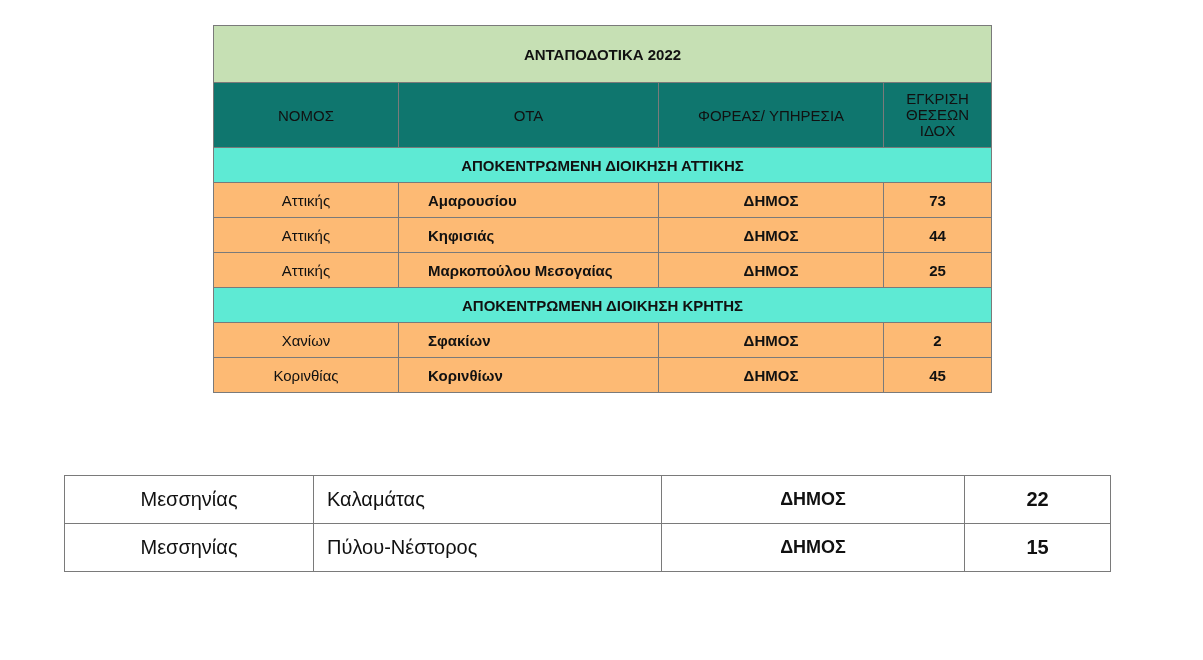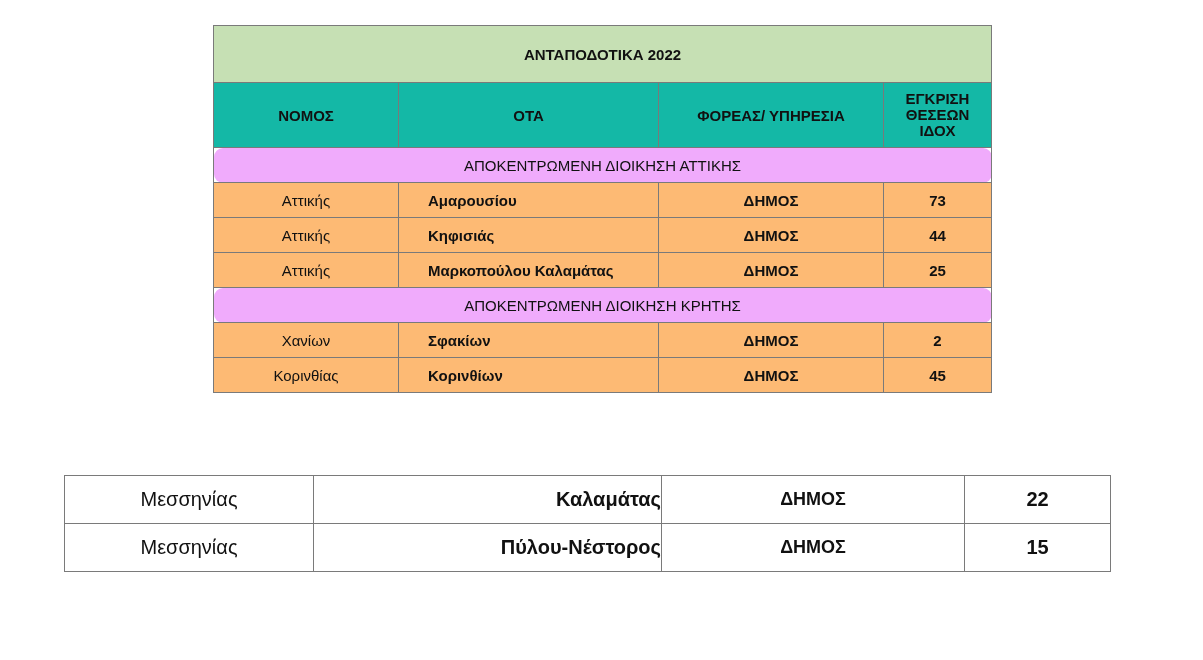--- a/index.html
+++ b/index.html
@@ -2,30 +2,30 @@
 <html><head>
 <meta charset="utf-8">
 <style>
   html, body { margin:0; padding:0; background:#ffffff; }
   body { width:1203px; height:660px; position:relative; overflow:hidden; font-family:"Liberation Sans", "DejaVu Sans", sans-serif; color:#111; }
   table { border-collapse:collapse; position:absolute; table-layout:fixed; }
   td { border:1px solid #7a7a7a; padding:0; text-align:center; vertical-align:middle; }
   #top-table { left:213px; top:25px; width:778px; }
   #top-table td { font-size:15px; }
   .title-row td { background:#c6e0b4; height:56px; font-weight:bold; font-size:16px; }
-  .hdr-row td { background:#14b8a6; height:64px; font-weight:bold; font-size:14px; }
+  .hdr-row td { background:#0f766e; height:64px; font-weight:normal; font-size:14px; }
   .hdr-row td.appr { font-size:13px; line-height:16px; }
-  .sec-row td { background:#f0abfc; height:34px; font-weight:normal; font-size:15px;border-radius:9px; }
+  .sec-row td { background:#5eead4; height:34px; font-weight:bold; font-size:15px; }
   .data-row td { height:34px; background:#fdba74; }
   .data-row td.ota { text-align:left; padding-left:29px; font-weight:bold; }
   .data-row td.foreas { font-weight:bold; font-size:14px; }
   .data-row td.num { font-weight:bold;text-align:center; }
   #bottom-table { left:64px; top:475px; width:1046px; }
   #bottom-table td { font-size:20px; height:47px; }
-  #bottom-table td.ota { text-align:right; padding-left:13px; font-weight:bold; }
+  #bottom-table td.ota { text-align:left; padding-left:13px; font-weight:normal; }
   #bottom-table td.foreas { font-weight:bold; font-size:18px; }
   #bottom-table td.num { font-weight:bold; }
   #bottom-table td.blank { border:none; background:#fff; }
   #bottom-table .total-row td.lbl, #bottom-table .total-row td.num { background:#c9c9c9; font-weight:bold; }
 </style>
 </head>
 <body>
 
 <table id="top-table">
   <colgroup>
@@ -59,21 +59,21 @@
     <td class="num">73</td>
   </tr>
   <tr class="data-row">
     <td>Αττικής</td>
     <td class="ota">Κηφισιάς</td>
     <td class="foreas">ΔΗΜΟΣ</td>
     <td class="num">44</td>
   </tr>
   <tr class="data-row">
     <td>Αττικής</td>
-    <td class="ota">Μαρκοπούλου Καλαμάτας</td>
+    <td class="ota">Μαρκοπούλου Μεσογαίας</td>
     <td class="foreas">ΔΗΜΟΣ</td>
     <td class="num">25</td>
   </tr>
 
   <tr class="sec-row">
     <td colspan="4">ΑΠΟΚΕΝΤΡΩΜΕΝΗ ΔΙΟΙΚΗΣΗ ΚΡΗΤΗΣ</td>
   </tr>
   <tr class="data-row">
     <td>Χανίων</td>
     <td class="ota">Σφακίων</td>

